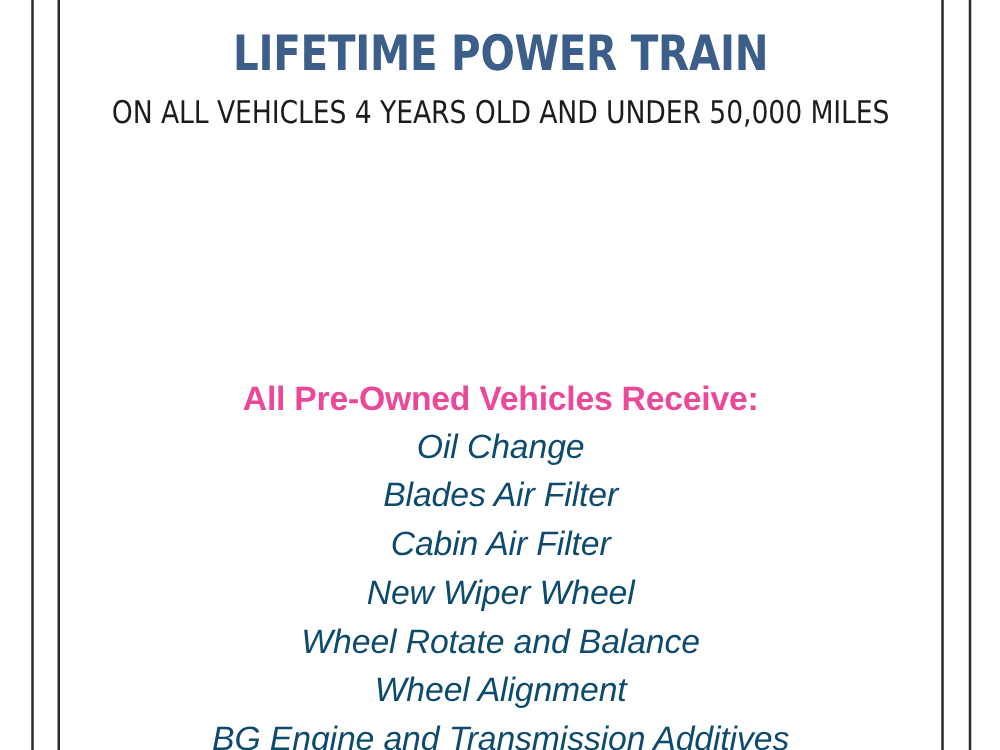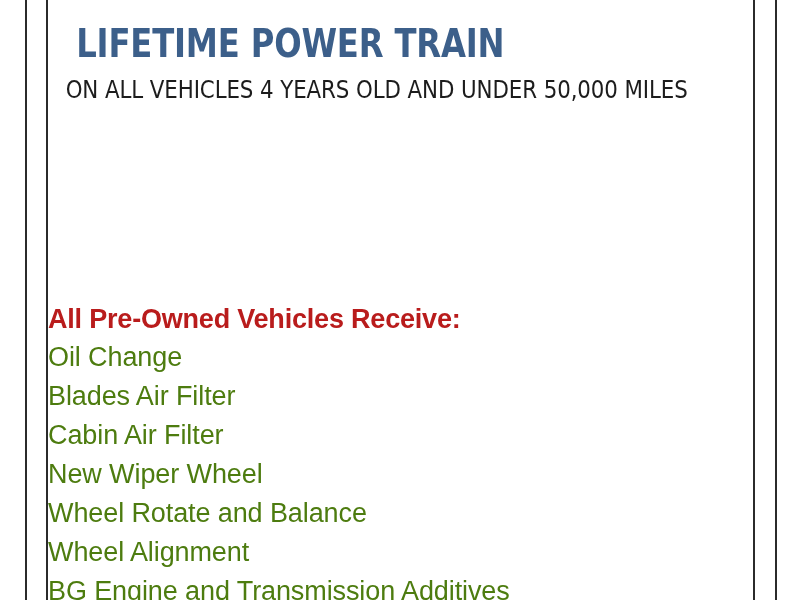--- a/index.html
+++ b/index.html
@@ -29,20 +29,21 @@
   .rule-r-inner { left: 753px; }
   .rule-r-outer { left: 775px; }
 
   
   .content {
     position: absolute;
     left: 48px;
     top: 0;
     width: 705px;
     height: 600px;
+    text-align: center;
     box-sizing: border-box;
   }
 
   
   .warranty-block { width: 100%; }
 
   .warranty-headline {
     color: #3c5f8a;
     font-family: "Liberation Sans Narrow", "DejaVu Sans Condensed", "Liberation Sans", sans-serif;
     font-weight: 700;
@@ -75,40 +76,41 @@
   #block-2 .warranty-sub { margin-top: 13px; }
 
   
   .services {
     position: absolute;
     left: 0;
     top: 300px;
     width: 100%;
   }
   .services-heading {
-    color: #b91c1c;
+    color: #ec4899;
     font-weight: 700;
     font-size: 27px;
     line-height: 38px;
     letter-spacing: -0.2px;
     margin: 0;
     white-space: nowrap;
   }
   .services-list {
     list-style: none;
     margin: 0;
     padding: 0;
   }
   .services-list li {
-    color: #4d7c0f;
+    color: #0c4a6e;
     font-weight: 400;
     font-size: 27px;
     line-height: 39px;
     letter-spacing: -0.1px;
     white-space: nowrap;
+    font-style: italic;
   }
 </style>
 </head>
 <body>
 
 <div class="frame-rule rule-l-outer"></div>
 <div class="frame-rule rule-l-inner"></div>
 <div class="frame-rule rule-r-inner"></div>
 <div class="frame-rule rule-r-outer"></div>
 

